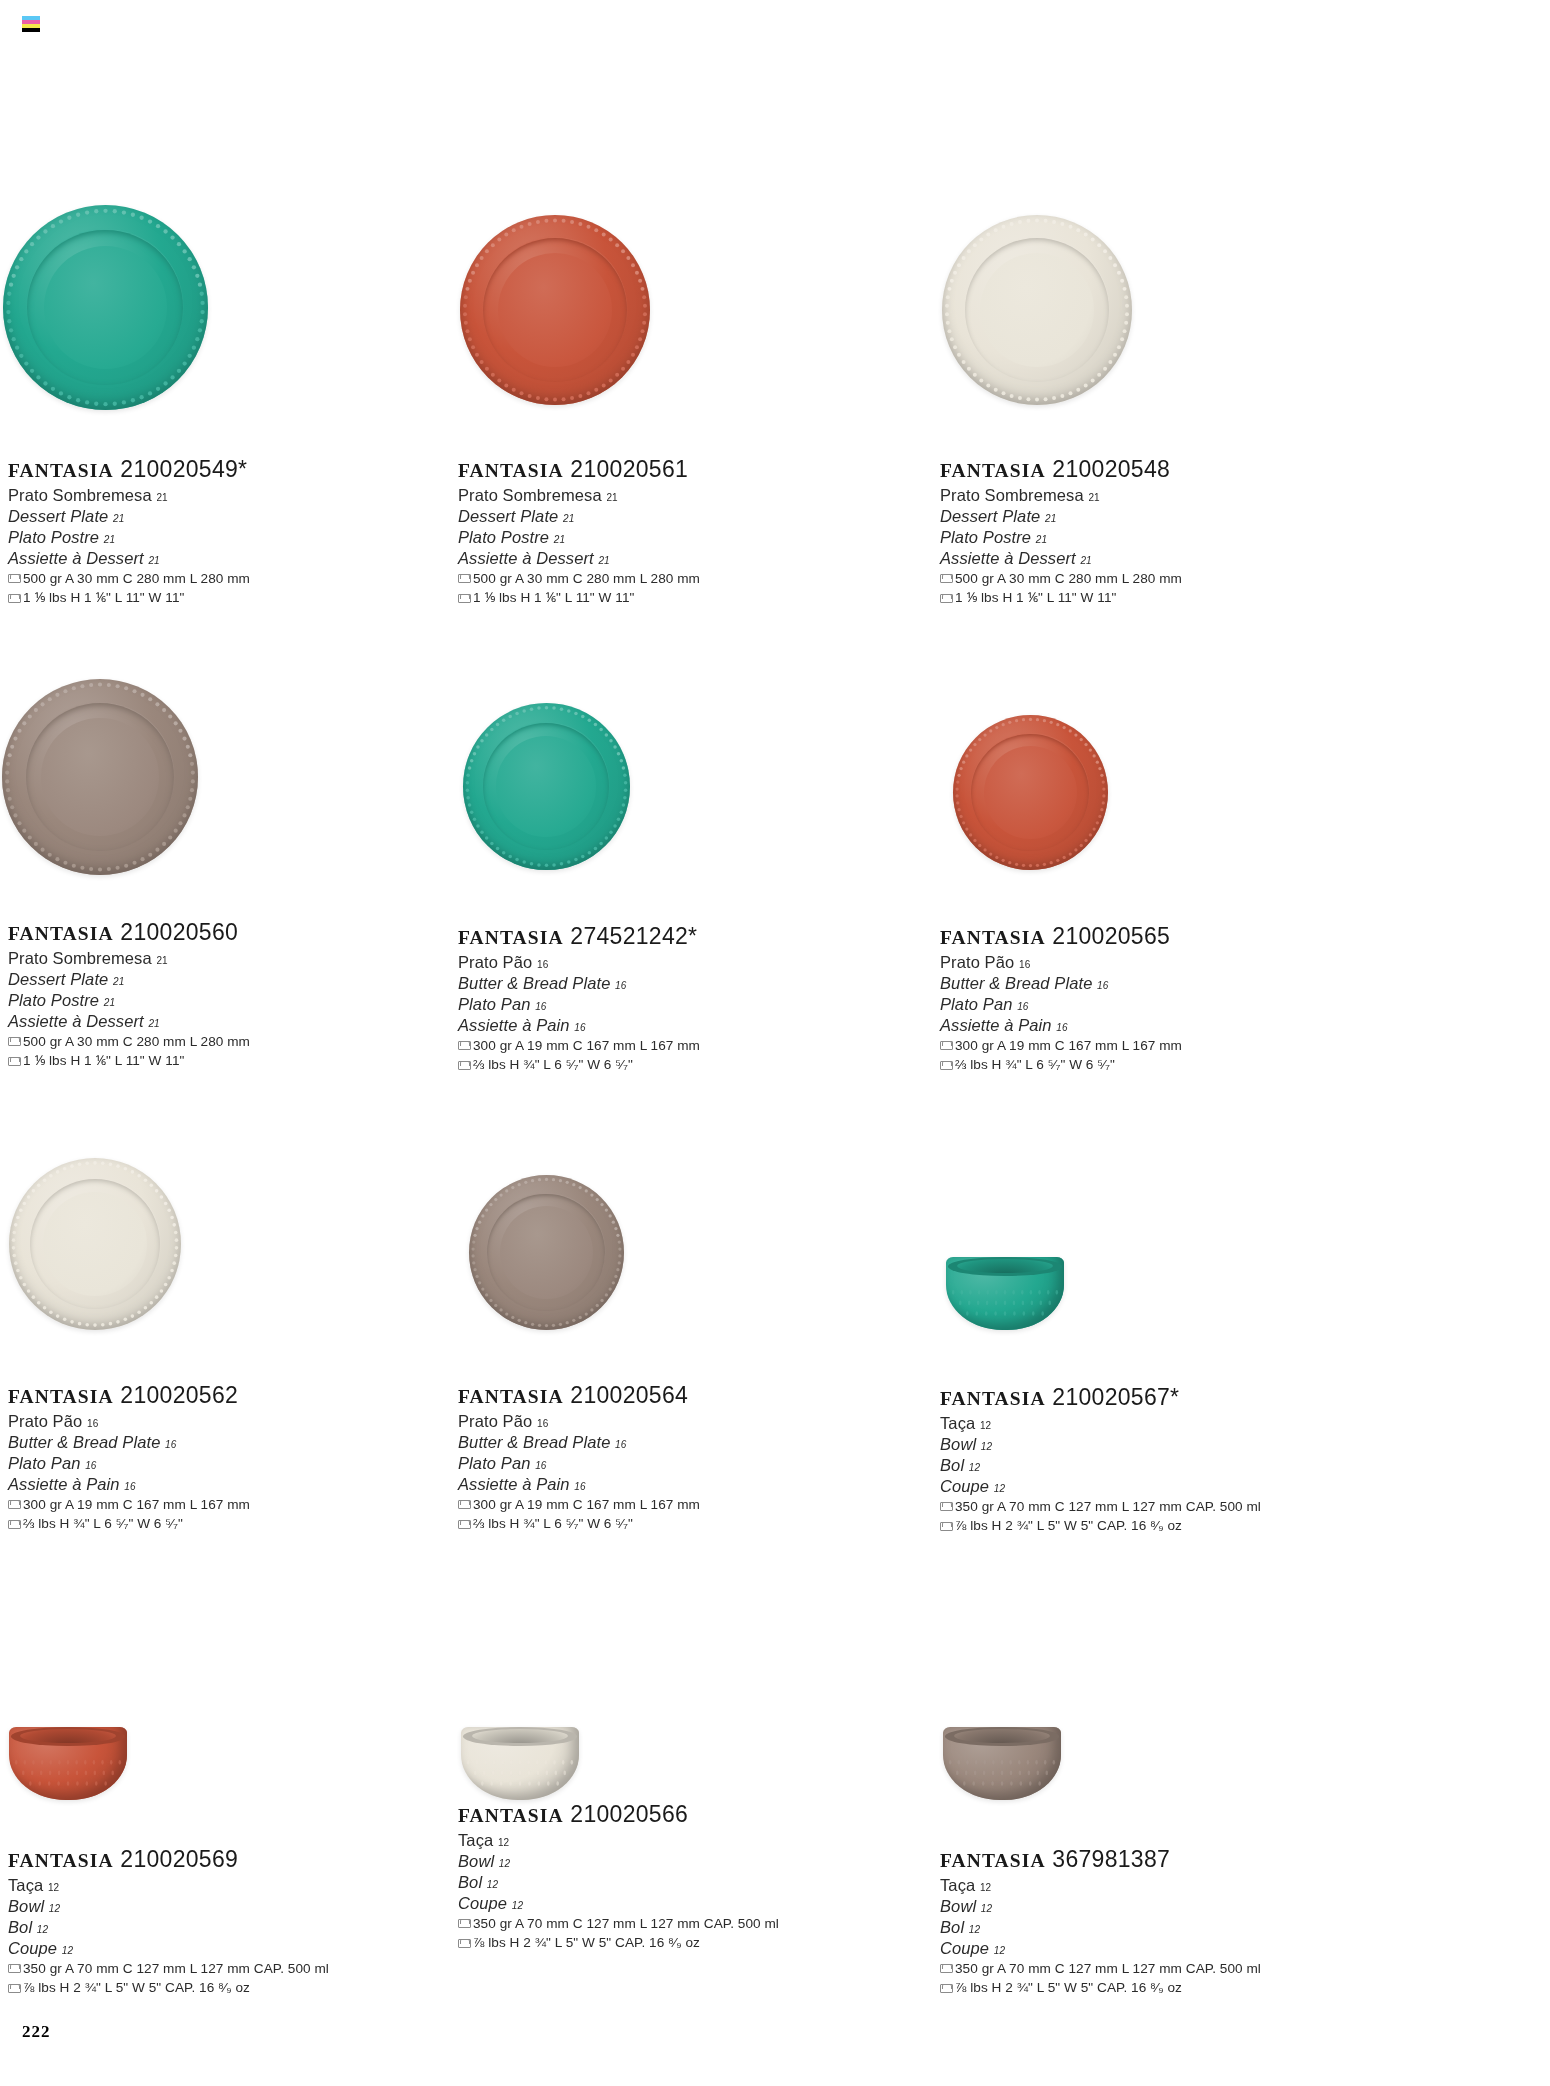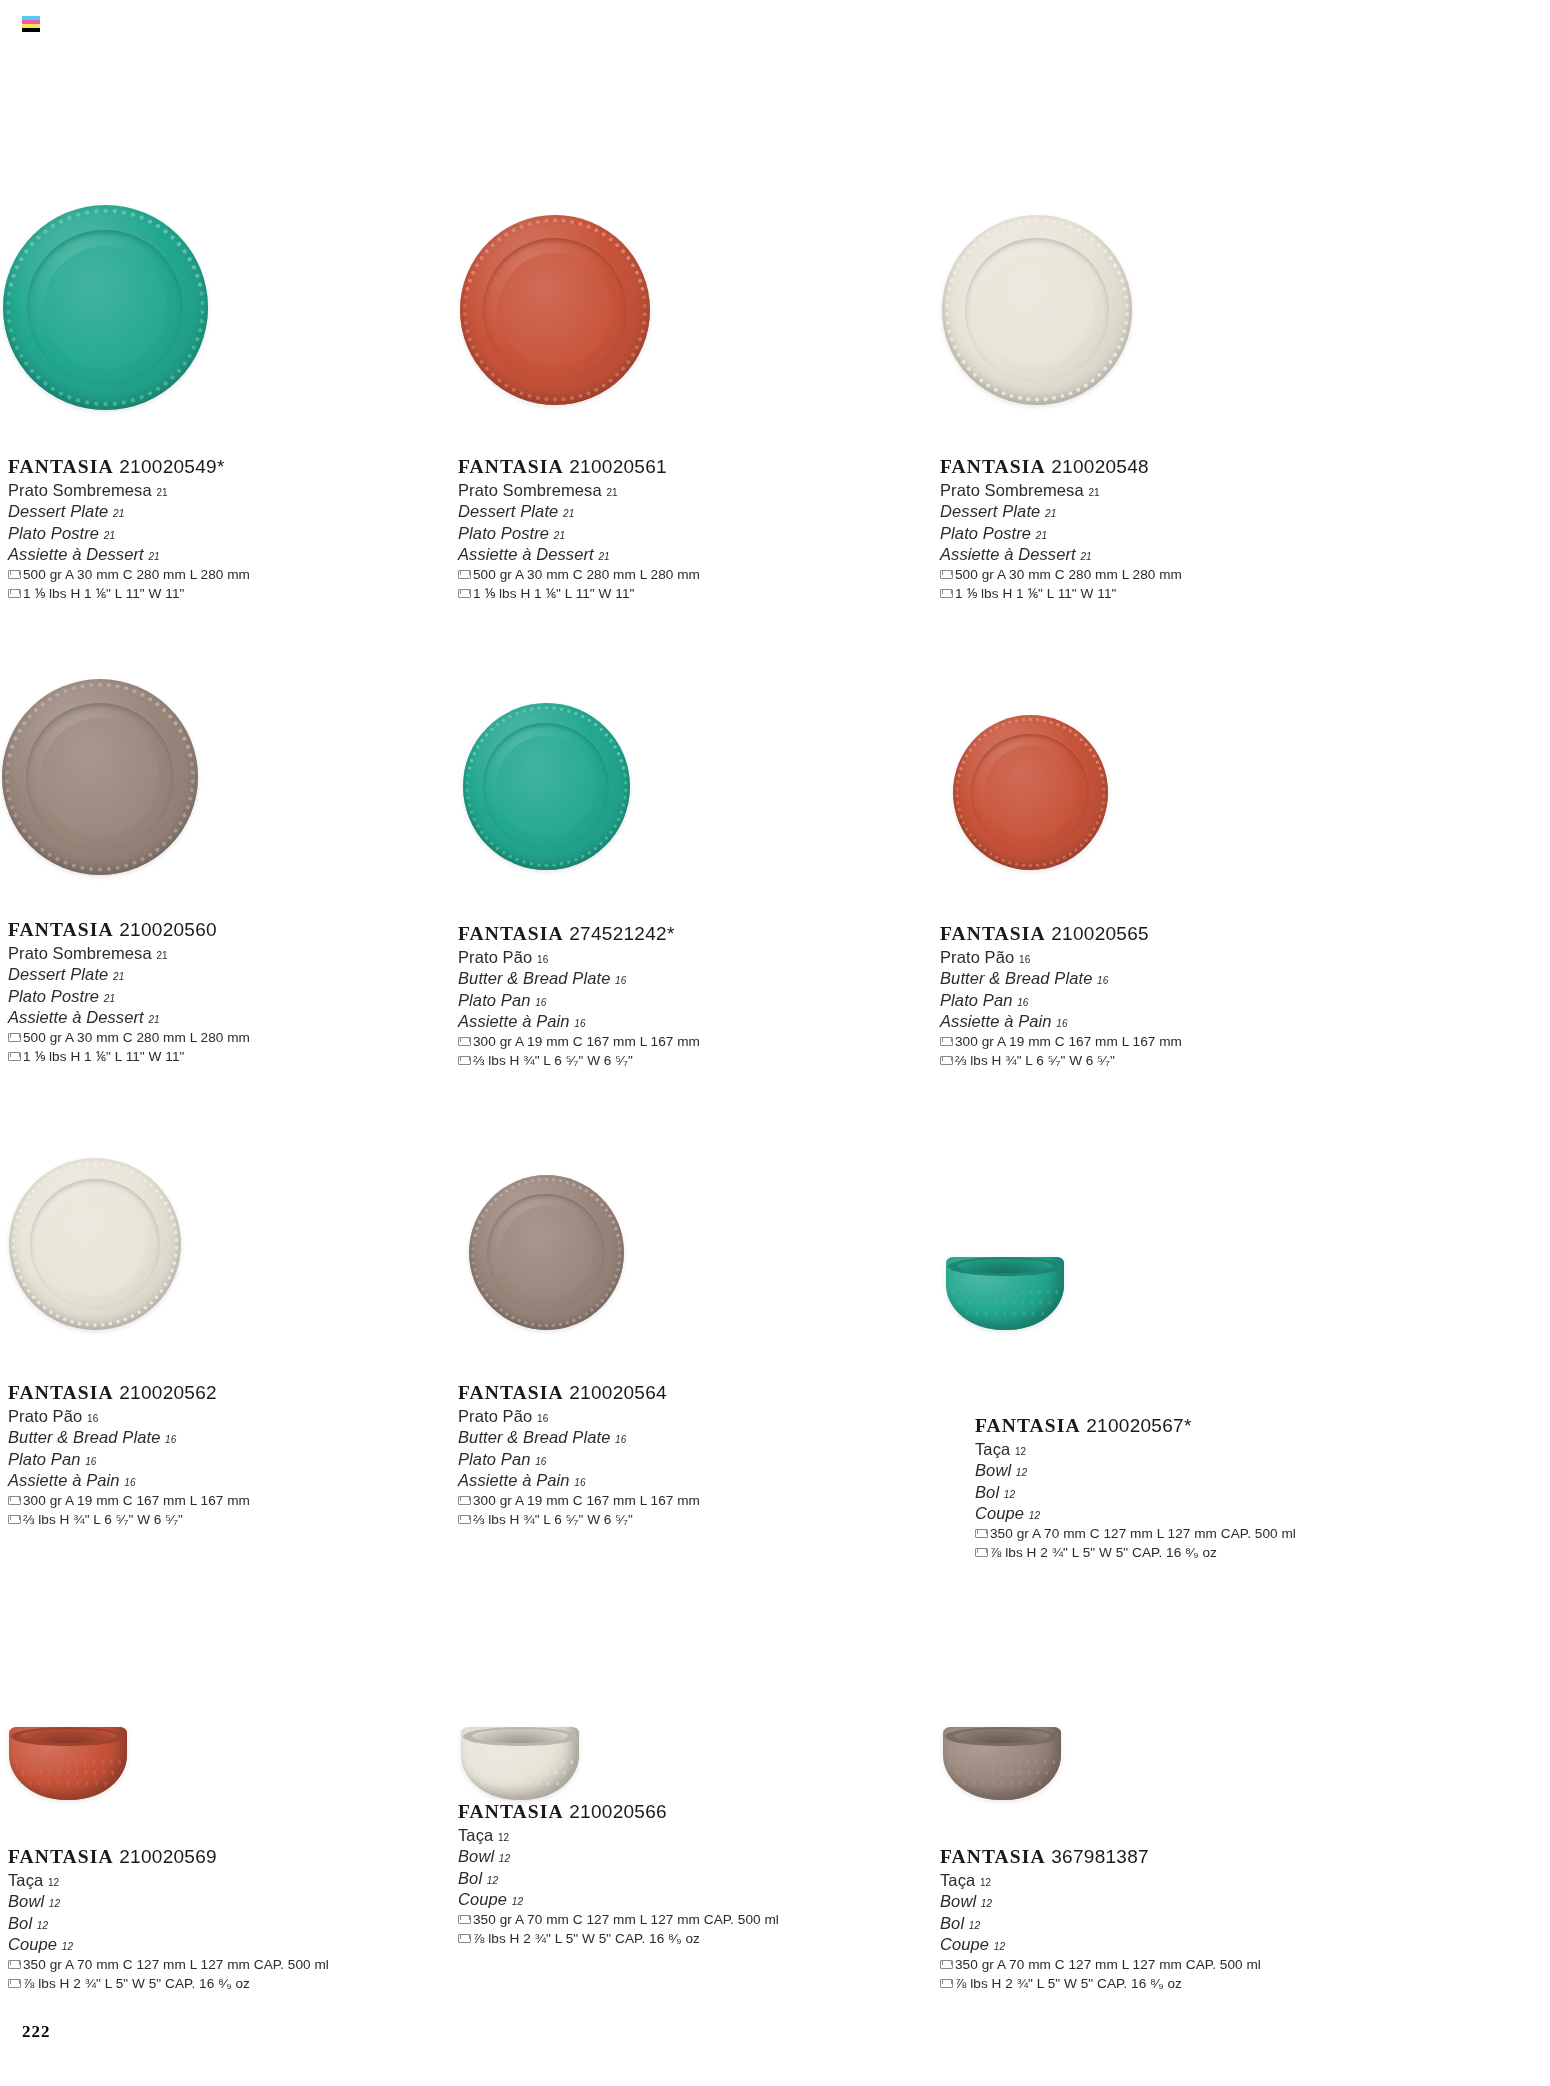--- a/index.html
+++ b/index.html
@@ -86,21 +86,21 @@
     margin-bottom: 1px;
     line-height: 1.25;
   }
   .title .brand {
     font-weight: bold;
     letter-spacing: 1.1px;
   }
   .title .code {
     font-family: "Liberation Sans", sans-serif;
     font-weight: 300;
-    font-size: 19px;
+    font-size: 23px;
     letter-spacing: 0.3px;
   }
   .line {
     font-size: 16.5px;
     line-height: 1.28;
     color: #2b2b2b;
     letter-spacing: 0.1px;
   }
   .line.pt { font-style: normal; }
   .line.it { font-style: italic; }
@@ -928,21 +928,21 @@
             <ellipse cx="50.00" cy="48.00" rx="1.1" ry="2.0" fill="rgb(70,182,162)" opacity="0.5"></ellipse>
             <ellipse cx="58.00" cy="48.00" rx="1.1" ry="2.0" fill="rgb(70,182,162)" opacity="0.5"></ellipse>
             <ellipse cx="66.00" cy="48.00" rx="1.1" ry="2.0" fill="rgb(70,182,162)" opacity="0.5"></ellipse>
             <ellipse cx="74.00" cy="48.00" rx="1.1" ry="2.0" fill="rgb(70,182,162)" opacity="0.5"></ellipse>
             <ellipse cx="82.00" cy="48.00" rx="1.1" ry="2.0" fill="rgb(70,182,162)" opacity="0.5"></ellipse>
           </svg>
           <div class="lip" style="background: rgb(28, 134, 115);"></div>
           <div class="inner" style="background: radial-gradient(at 50% 120%, rgb(22, 104, 89) 0%, rgb(31, 148, 127) 70%, rgb(44, 171, 148) 100%);"></div>
         </div>
       </div>
-      <div class="info" style="left: 940px; top: 1414px; margin-left: 35px;">
+      <div class="info" style="left: 940px; top: 1383px;">
         <div class="title"><span class="brand">FANTASIA</span><span class="code"> 210020567*</span></div>
         <div class="line pt">Taça <span class="sz">12</span></div>
         <div class="line it">Bowl <span class="sz">12</span></div>
         <div class="line it">Bol <span class="sz">12</span></div>
         <div class="line it">Coupe <span class="sz">12</span></div>
         <div class="spec">
           <span class="box-icon"></span>
           <span class="txt">350 gr  A 70 mm  C 127 mm  L 127 mm  CAP. 500 ml</span>
         </div>
         <div class="spec">

